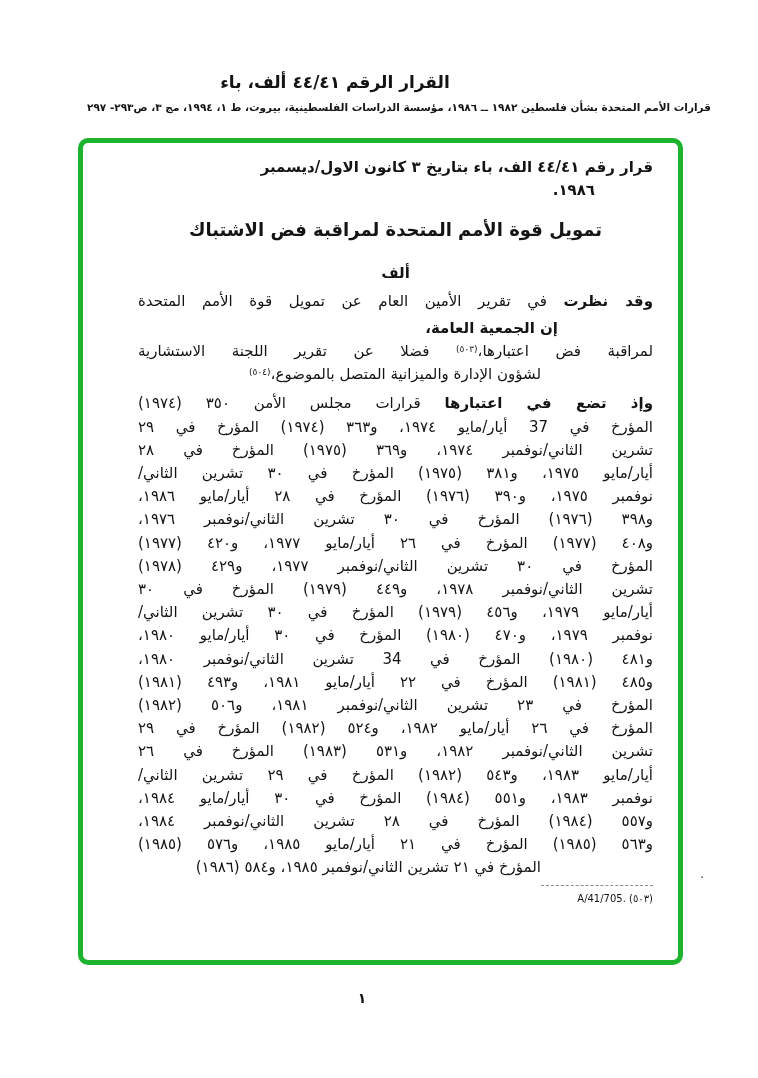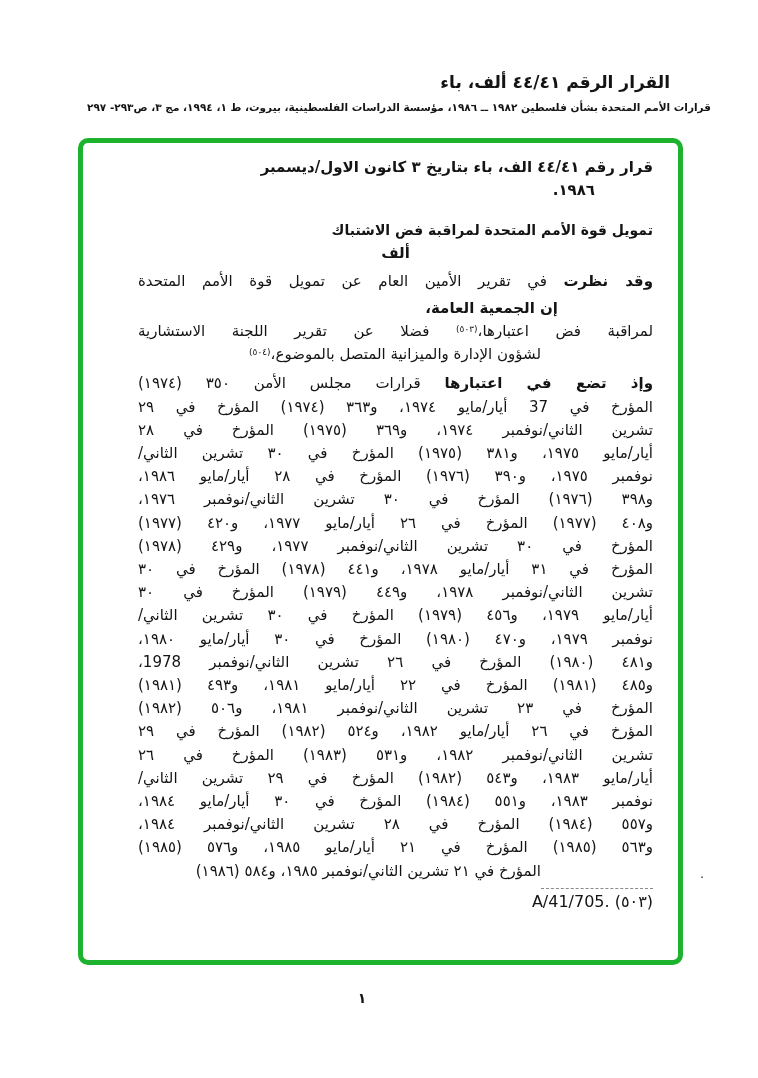--- a/index.html
+++ b/index.html
@@ -1,43 +1,43 @@
 <!DOCTYPE html>
 <html lang="ar"><head>
 <meta charset="utf-8">
 <style>
   html,body{margin:0;padding:0;background:#ffffff;}
   body{width:758px;height:1078px;position:relative;overflow:hidden;
        font-family:"DejaVu Sans",sans-serif;color:#141414;}
-  .page-title{position:absolute;top:72px;left:0;width:670px;
+  .page-title{position:absolute;top:72px;left:0;width:670px;text-align:center;
        font-size:17px;font-weight:bold;direction:rtl;}
   .page-subtitle{position:absolute;top:101px;left:0;width:758px;text-align:center;
        font-size:10.5px;font-weight:bold;direction:rtl;white-space:nowrap;margin-left:20px;}
   .green-box{position:absolute;left:78px;top:138px;width:595px;height:817px;
        border:5px solid #1db32e;border-radius:10px;background:transparent;}
   .content{position:absolute;left:138px;top:156px;width:515px;direction:rtl;}
   .line{direction:rtl;font-size:15px;line-height:23.2px;text-align:right;
        text-justify:inter-word;}
   .line b{font-weight:bold;}
   .justify{text-align:justify;text-align-last:justify;}
   .center{text-align:center;}
-  .heading{font-size:14px;line-height:24px;text-align:right;}
+  .heading{font-size:18px;line-height:24px;}
   .pr58{padding-left:0;padding-right:58px;}
   .pr95{padding-right:95px;}
   .pr112{padding-right:112px;}
   .mt16{margin-top:16px;}
-  .mt12{margin-top:0;}
+  .mt12{margin-top:20px;}
   .mt6{margin-top:6px;}
   .mt4{margin-top:4px;}
   sup{font-size:9px;line-height:0;vertical-align:4px;letter-spacing:0;}
   .fn-rule{width:112px;border-top:1px dashed #8a8a8a;height:0;
        margin:5px 0 3px auto;margin-right:0;margin-left:auto;
        direction:ltr;margin-top:5px;}
   .fn-block{direction:rtl;text-align:right;}
-  .fn-line{font-size:16px;line-height:19px;direction:rtl;}
+  .fn-line{font-size:10px;line-height:19px;direction:rtl;}
   .fn-line .fn-marker{letter-spacing:1px;}
   .page-number{position:absolute;left:352px;top:990px;width:20px;text-align:center;
        font-size:14px;font-weight:bold;}
   .stray-dot{position:absolute;left:700px;top:866px;font-size:13px;color:#333;}
 </style>
 </head>
 <body>
 
 <div class="page-title">القرار الرقم ٤٤/٤١ ألف، باء</div>
 <div class="page-subtitle">قرارات الأمم المتحدة بشأن فلسطين ١٩٨٢ ــ ١٩٨٦، مؤسسة الدراسات الفلسطينية، بيروت، ط ١، ١٩٩٤، مج ٣، ص٢٩٣- ٢٩٧</div>
@@ -55,25 +55,24 @@
       <div class="line justify"><span>لمراقبة فض اعتبارها،</span><sup>(٥٠٣)</sup><span> فضلا عن تقرير اللجنة الاستشارية</span></div>
       <div class="line pr112"><span>لشؤون الإدارة والميزانية المتصل بالموضوع،</span><sup>(٥٠٤)</sup></div>
       <div class="line justify mt6"><b>وإذ تضع في اعتبارها</b><span> قرارات مجلس الأمن ٣٥٠ (١٩٧٤)</span></div>
       <div class="line justify"><span>المؤرخ في 37 أيار/مايو ١٩٧٤، و٣٦٣ (١٩٧٤) المؤرخ في ٢٩</span></div>
       <div class="line justify"><span>تشرين الثاني/نوفمبر ١٩٧٤، و٣٦٩ (١٩٧٥) المؤرخ في ٢٨</span></div>
       <div class="line justify"><span>أيار/مايو ١٩٧٥، و٣٨١ (١٩٧٥) المؤرخ في ٣٠ تشرين الثاني/</span></div>
       <div class="line justify"><span>نوفمبر ١٩٧٥، و٣٩٠ (١٩٧٦) المؤرخ في ٢٨ أيار/مايو ١٩٨٦،</span></div>
       <div class="line justify"><span>و٣٩٨ (١٩٧٦) المؤرخ في ٣٠ تشرين الثاني/نوفمبر ١٩٧٦،</span></div>
       <div class="line justify"><span>و٤٠٨ (١٩٧٧) المؤرخ في ٢٦ أيار/مايو ١٩٧٧، و٤٢٠ (١٩٧٧)</span></div>
       <div class="line justify"><span>المؤرخ في ٣٠ تشرين الثاني/نوفمبر ١٩٧٧، و٤٢٩ (١٩٧٨)</span></div>
-      <div class="line justify"><span>المؤرخ في ٣١ أيار/مايو ١٩٧٨، و٤٤١ (١٩٧٨) المؤرخ في ٣٠</span></div>
       <div class="line justify"><span>تشرين الثاني/نوفمبر ١٩٧٨، و٤٤٩ (١٩٧٩) المؤرخ في ٣٠</span></div>
       <div class="line justify"><span>أيار/مايو ١٩٧٩، و٤٥٦ (١٩٧٩) المؤرخ في ٣٠ تشرين الثاني/</span></div>
       <div class="line justify"><span>نوفمبر ١٩٧٩، و٤٧٠ (١٩٨٠) المؤرخ في ٣٠ أيار/مايو ١٩٨٠،</span></div>
-      <div class="line justify"><span>و٤٨١ (١٩٨٠) المؤرخ في ٢٦ تشرين الثاني/نوفمبر 1978،</span></div>
+      <div class="line justify"><span>و٤٨١ (١٩٨٠) المؤرخ في 34 تشرين الثاني/نوفمبر ١٩٨٠،</span></div>
       <div class="line justify"><span>و٤٨٥ (١٩٨١) المؤرخ في ٢٢ أيار/مايو ١٩٨١، و٤٩٣ (١٩٨١)</span></div>
       <div class="line justify"><span>المؤرخ في ٢٣ تشرين الثاني/نوفمبر ١٩٨١، و٥٠٦ (١٩٨٢)</span></div>
       <div class="line justify"><span>المؤرخ في ٢٦ أيار/مايو ١٩٨٢، و٥٢٤ (١٩٨٢) المؤرخ في ٢٩</span></div>
       <div class="line justify"><span>تشرين الثاني/نوفمبر ١٩٨٢، و٥٣١ (١٩٨٣) المؤرخ في ٢٦</span></div>
       <div class="line justify"><span>أيار/مايو ١٩٨٣، و٥٤٣ (١٩٨٢) المؤرخ في ٢٩ تشرين الثاني/</span></div>
       <div class="line justify"><span>نوفمبر ١٩٨٣، و٥٥١ (١٩٨٤) المؤرخ في ٣٠ أيار/مايو ١٩٨٤،</span></div>
       <div class="line justify"><span>و٥٥٧ (١٩٨٤) المؤرخ في ٢٨ تشرين الثاني/نوفمبر ١٩٨٤،</span></div>
       <div class="line justify"><span>و٥٦٣ (١٩٨٥) المؤرخ في ٢١ أيار/مايو ١٩٨٥، و٥٧٦ (١٩٨٥)</span></div>
       <div class="line pr112"><span>المؤرخ في ٢١ تشرين الثاني/نوفمبر ١٩٨٥، و٥٨٤ (١٩٨٦)</span></div>
     </div>

